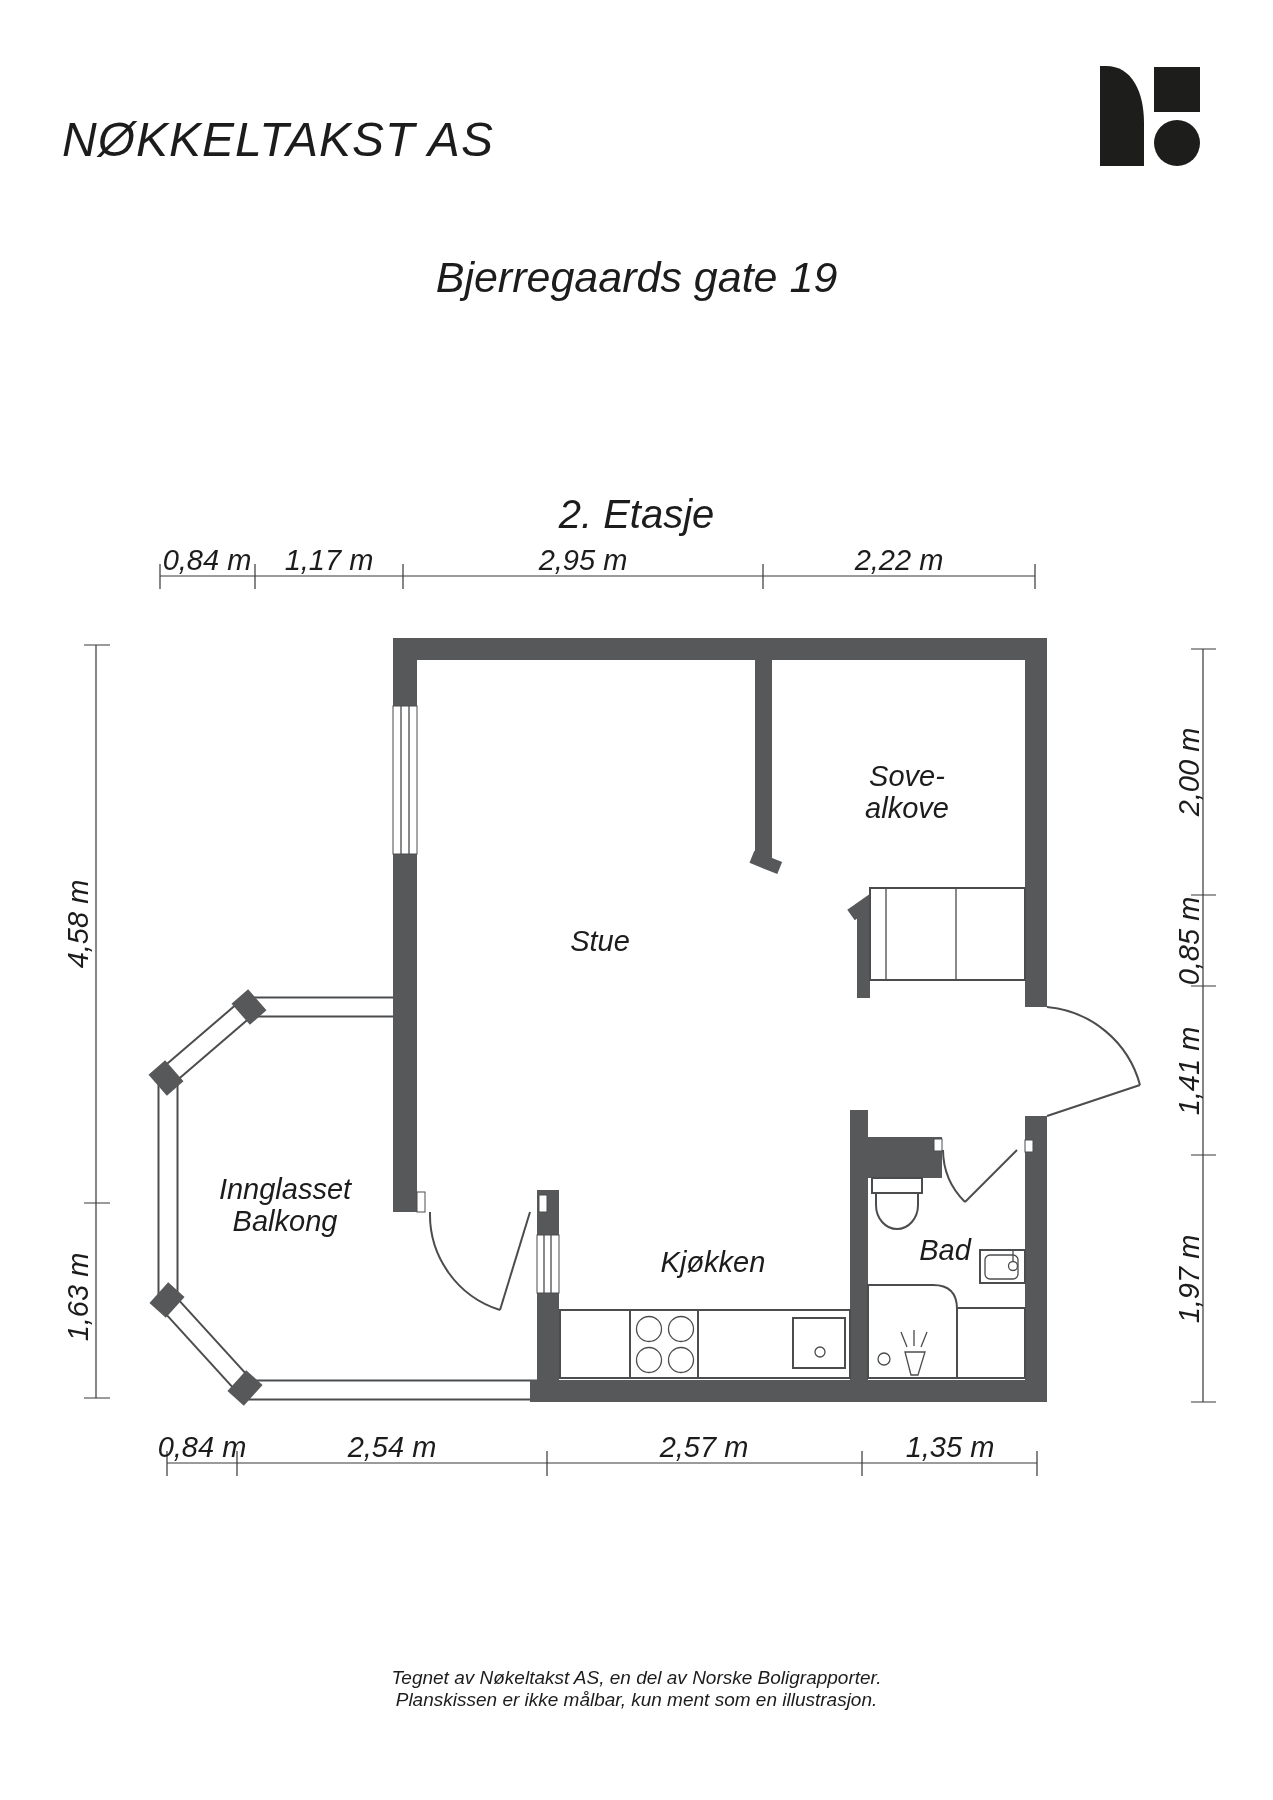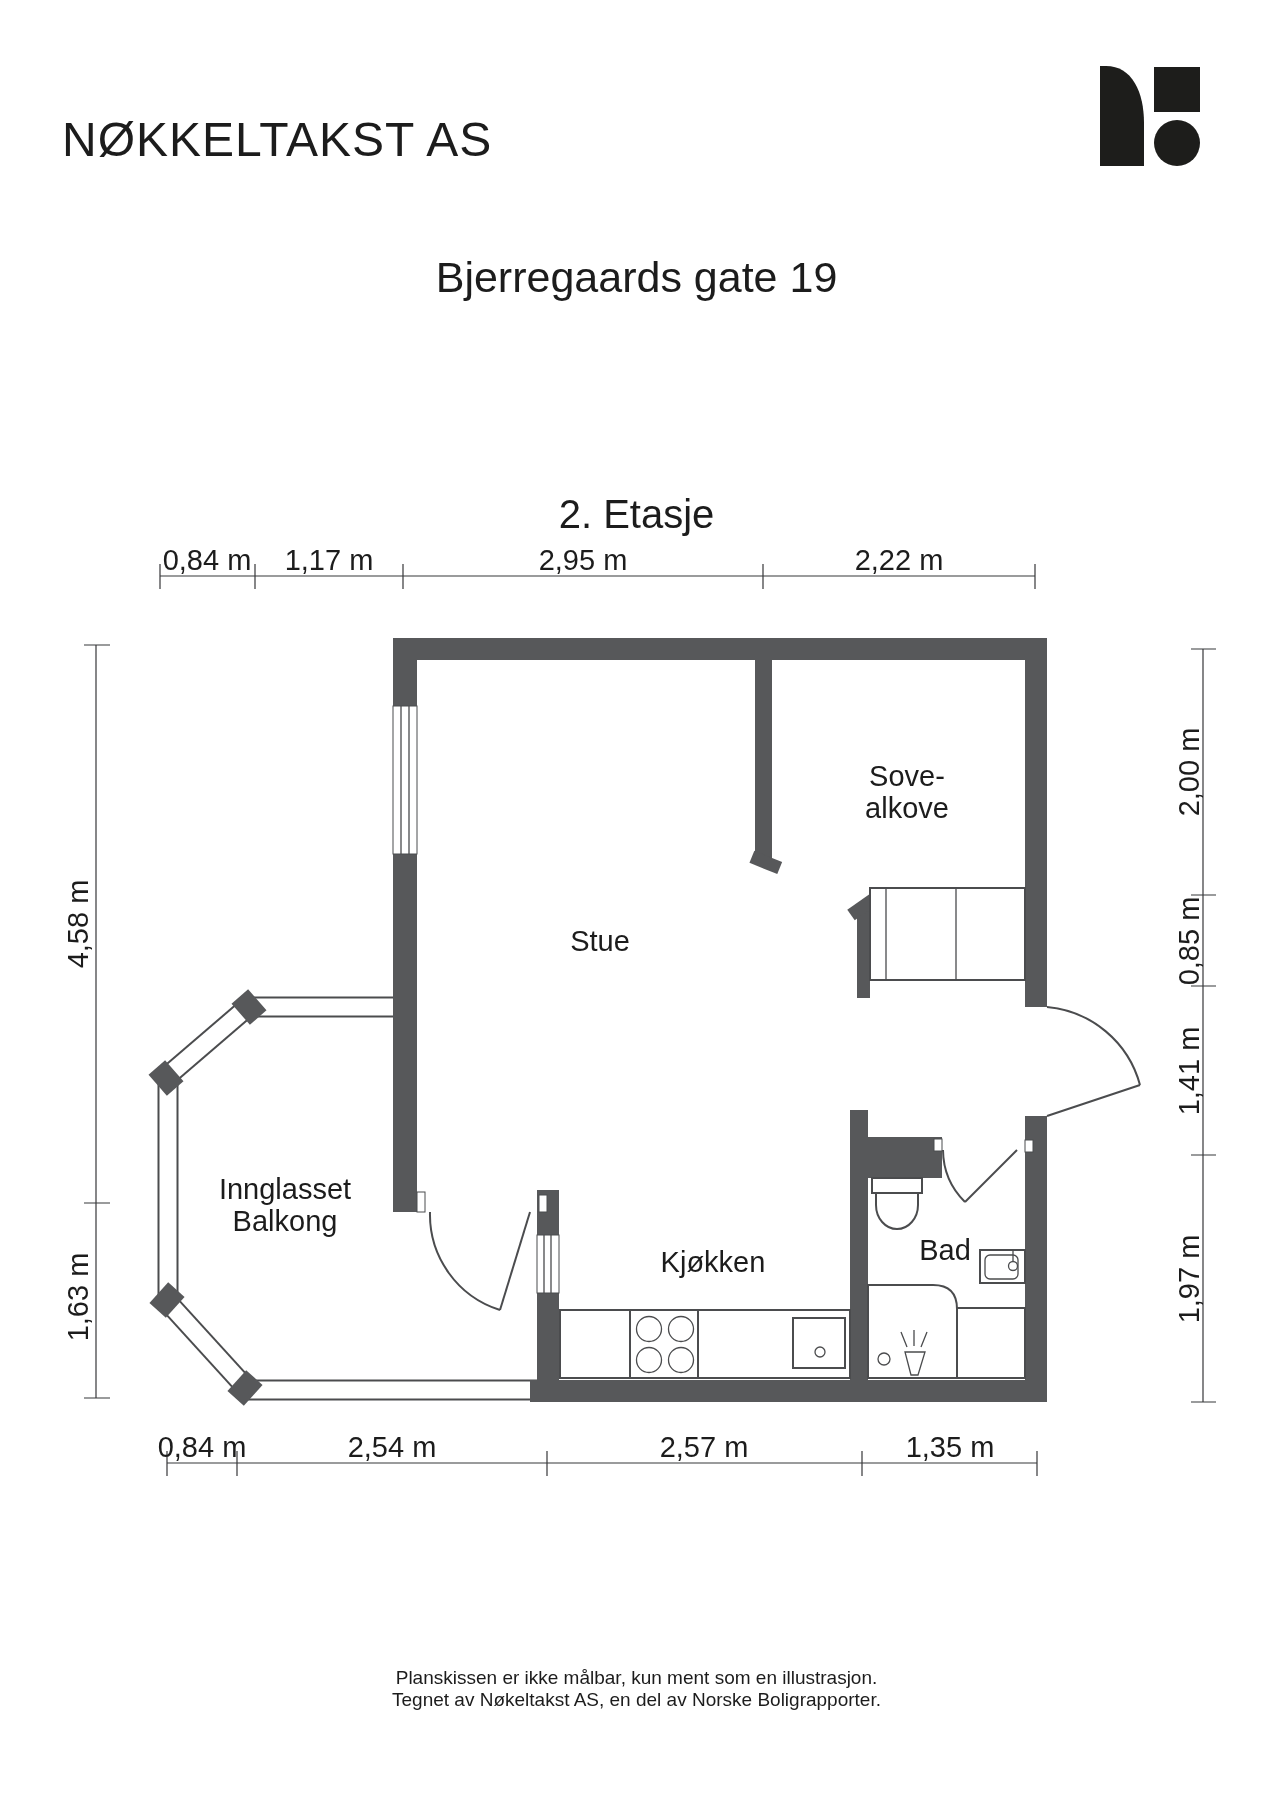--- a/index.html
+++ b/index.html
@@ -1,17 +1,17 @@
 <!DOCTYPE html>
 <html><head>
 <meta charset="utf-8">
 <style>
   html,body{margin:0;padding:0;background:#ffffff;}
   .page{position:relative;width:1273px;height:1800px;background:#ffffff;overflow:hidden;
-        font-family:"Liberation Sans",sans-serif;color:#1c1c1c;}
+        font-family:"Liberation Sans",sans-serif;color:#1c1c1c;font-style:italic;}
   .company{position:absolute;left:62px;top:112px;font-size:48px;letter-spacing:1px;white-space:nowrap;}
   .logo{position:absolute;left:1100px;top:66px;width:104px;height:104px;}
   .address{position:absolute;left:0;right:0;top:253px;text-align:center;font-size:43px;}
   .floor-title{position:absolute;left:0;right:0;top:492px;text-align:center;font-size:40px;}
   .plan{position:absolute;left:0;top:0;width:1273px;height:1800px;}
   .footer{position:absolute;left:0;right:0;top:1667px;text-align:center;font-size:19px;line-height:22px;color:#1c1c1c;}
   .wall{fill:#57585a;stroke:none;}
   .glass-under{stroke:#4b4c4e;stroke-width:21;fill:none;stroke-linecap:butt;}
   .glass-over{stroke:#ffffff;stroke-width:17;fill:none;stroke-linecap:butt;}
   .fix{fill:#ffffff;stroke:#4b4c4e;stroke-width:2;}
@@ -160,17 +160,17 @@
     <g>
       <path class="dim" d="M1203,649 V1402 M1191,649 H1216 M1191,895 H1216 M1191,986 H1216 M1191,1155 H1216 M1191,1402 H1216"></path>
       <text class="dimtext" transform="translate(1199 772) rotate(-90)" text-anchor="middle">2,00 m</text>
       <text class="dimtext" transform="translate(1199 941) rotate(-90)" text-anchor="middle">0,85 m</text>
       <text class="dimtext" transform="translate(1199 1071) rotate(-90)" text-anchor="middle">1,41 m</text>
       <text class="dimtext" transform="translate(1199 1279) rotate(-90)" text-anchor="middle">1,97 m</text>
     </g>
   </svg>
 
   <div class="footer">
+    <div>Tegnet av Nøkeltakst AS, en del av Norske Boligrapporter.</div>
     <div>Planskissen er ikke målbar, kun ment som en illustrasjon.</div>
-    <div>Tegnet av Nøkeltakst AS, en del av Norske Boligrapporter.</div>
   </div>
 
 </div>
 
 </body></html>

